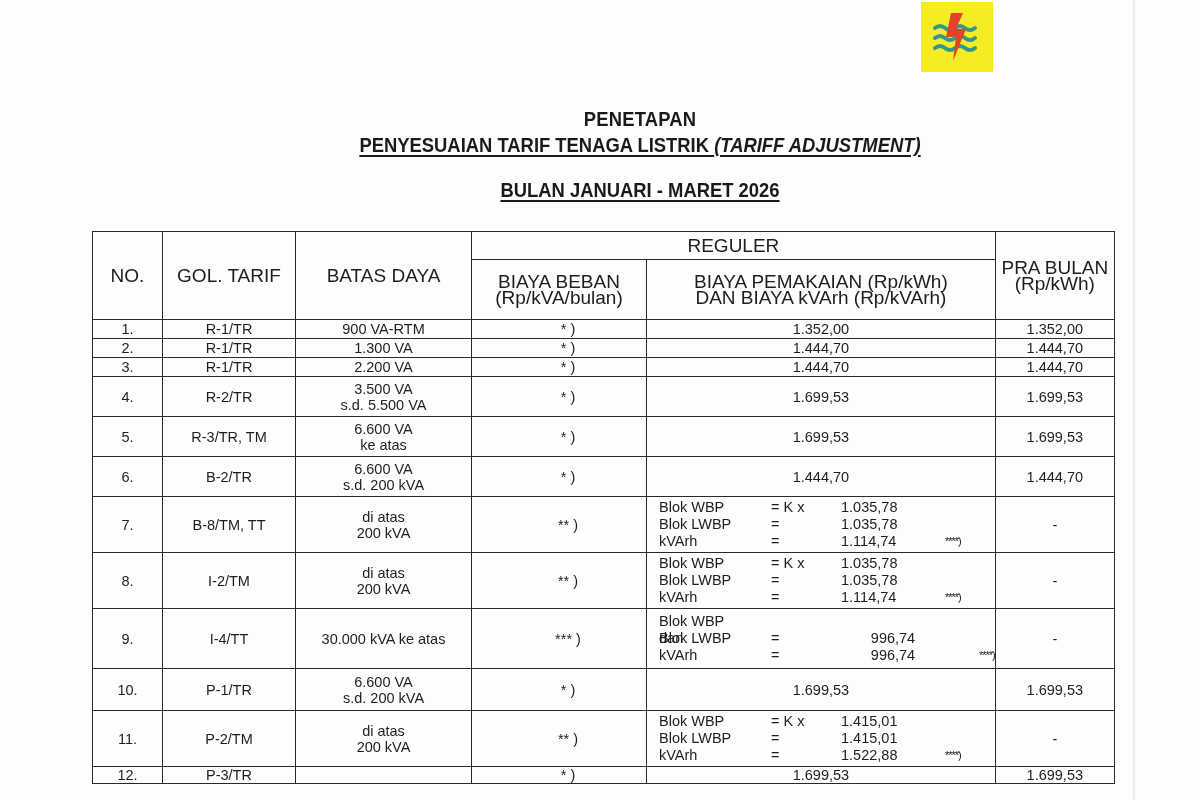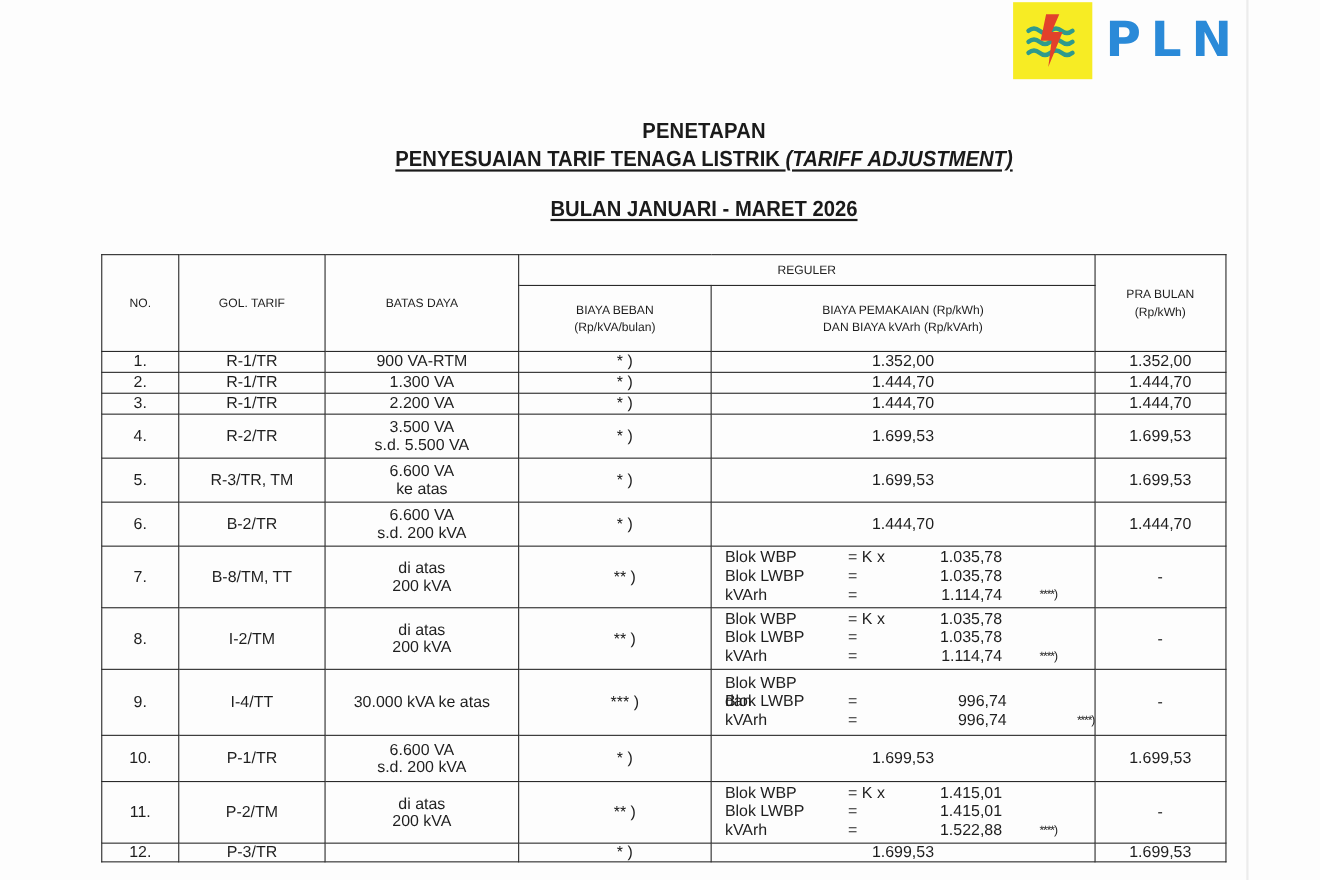--- a/index.html
+++ b/index.html
@@ -41,62 +41,61 @@
     table-layout: fixed;
   }
   table.tariff td, table.tariff th {
     border: 1.6px solid #2a2a2a;
     padding: 0;
     text-align: center;
     vertical-align: middle;
     font-weight: 400;
     line-height: 16px;
   }
-  table.tariff th { font-size: 11px; }
+  table.tariff th { font-size: 19px; }
   .c-no { width: 70px; }
   .c-gol { width: 133px; }
   .c-batas { width: 176px; }
   .c-beban { width: 175px; }
   .c-pakai { width: 337px; }
   .c-pra { width: 119px; }
   .hdr1 { height: 28px; }
   .hdr2 { height: 60px; }
   .r-s { height: 19px; }
   .r-m { height: 40px; }
   .r-l { height: 56px; }
   .r-9 { height: 60px; }
   .r-10 { height: 42px; margin-top: 18px; }
   .r-last { height: 16px; }
   .beban { padding-left: 18px !important; }
   .blok { text-align: left !important; padding: 0 0 0 12px !important; }
   .blok .ln { display: flex; height: 17px; line-height: 17px; gap: 20px; }
   .blok .k { width: 92px; }
   .blok .eq { width: 50px; }
-  .blok .v { width: 70px; text-align: right; }
+  .blok .v { width: 70px; text-align: left; }
   .blok .v.mid { width: 104px; text-align: center; }
   .blok .note { margin-left: 14px; font-size: 11px; letter-spacing: -1px; }
   .two-line span { display: block; }
 </style>
 </head>
 <body>
 
 <div class="edge-line"></div>
 
 <div class="logo">
   <div class="logo-box">
     <svg width="56" height="56" viewBox="0 0 56 56">
       <g fill="none" stroke="#2f9a8c" stroke-width="4" stroke-linecap="round">
         <path d="M6 19 q5 -4 10 0 t10 0 t10 0 t10 0"></path>
         <path d="M6 29 q5 -4 10 0 t10 0 t10 0 t10 0"></path>
         <path d="M6 39 q5 -4 10 0 t10 0 t10 0 t10 0"></path>
       </g>
       <path d="M22 4 L34 4 L27 20 L37 20 L24 52 L27 28 L17 28 Z" fill="#e2412b"></path>
     </svg>
   </div>
-  <div class="logo-text">PLN</div>
 </div>
 
 <div class="titles">
   <div class="t1">PENETAPAN</div>
   <div class="t2">
     <span class="u"><span>PENYESUAIAN TARIF TENAGA LISTRIK </span><i>(TARIFF ADJUSTMENT)</i></span>
   </div>
   <div class="t3">
     <span class="u">BULAN JANUARI - MARET 2026</span>
   </div>

